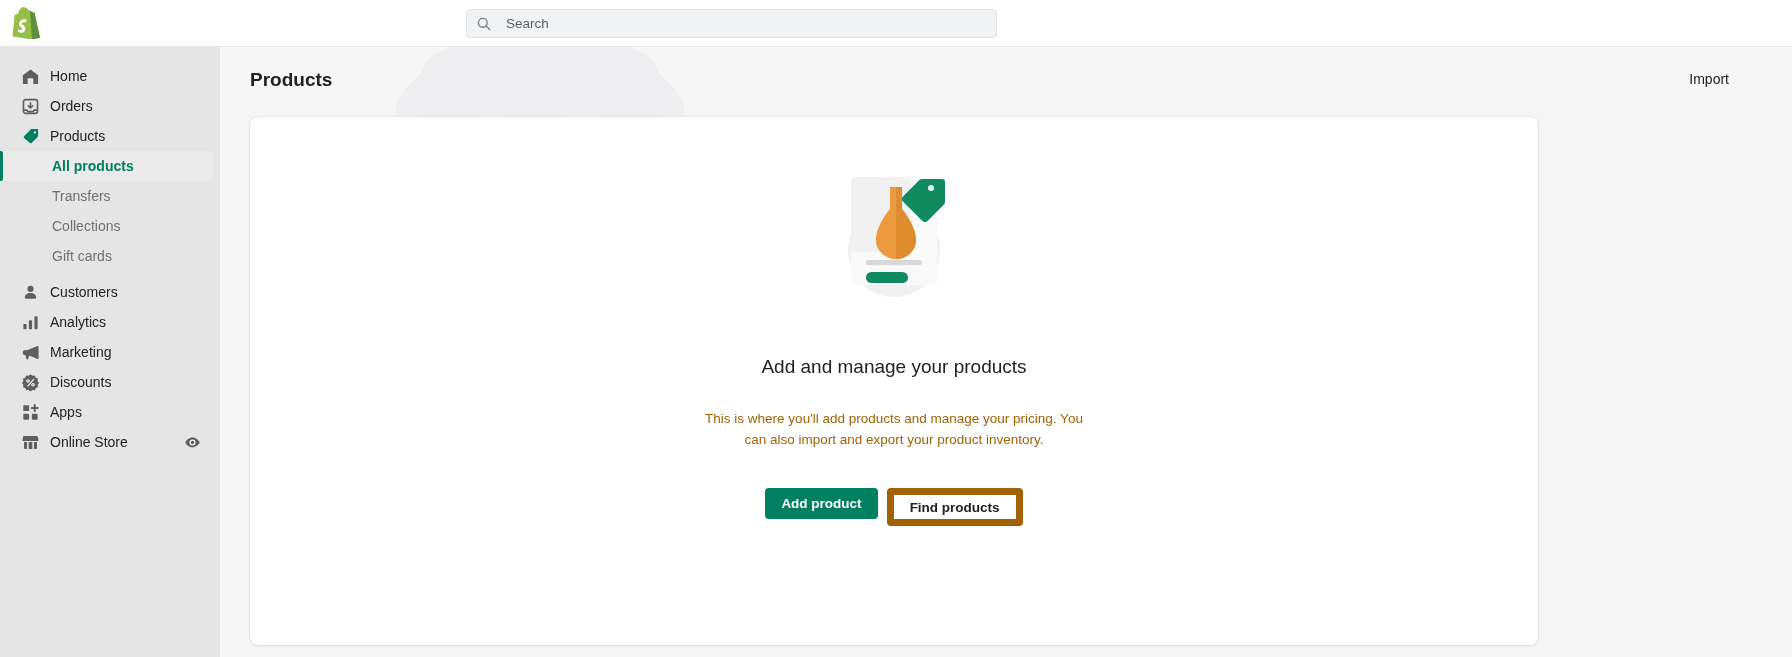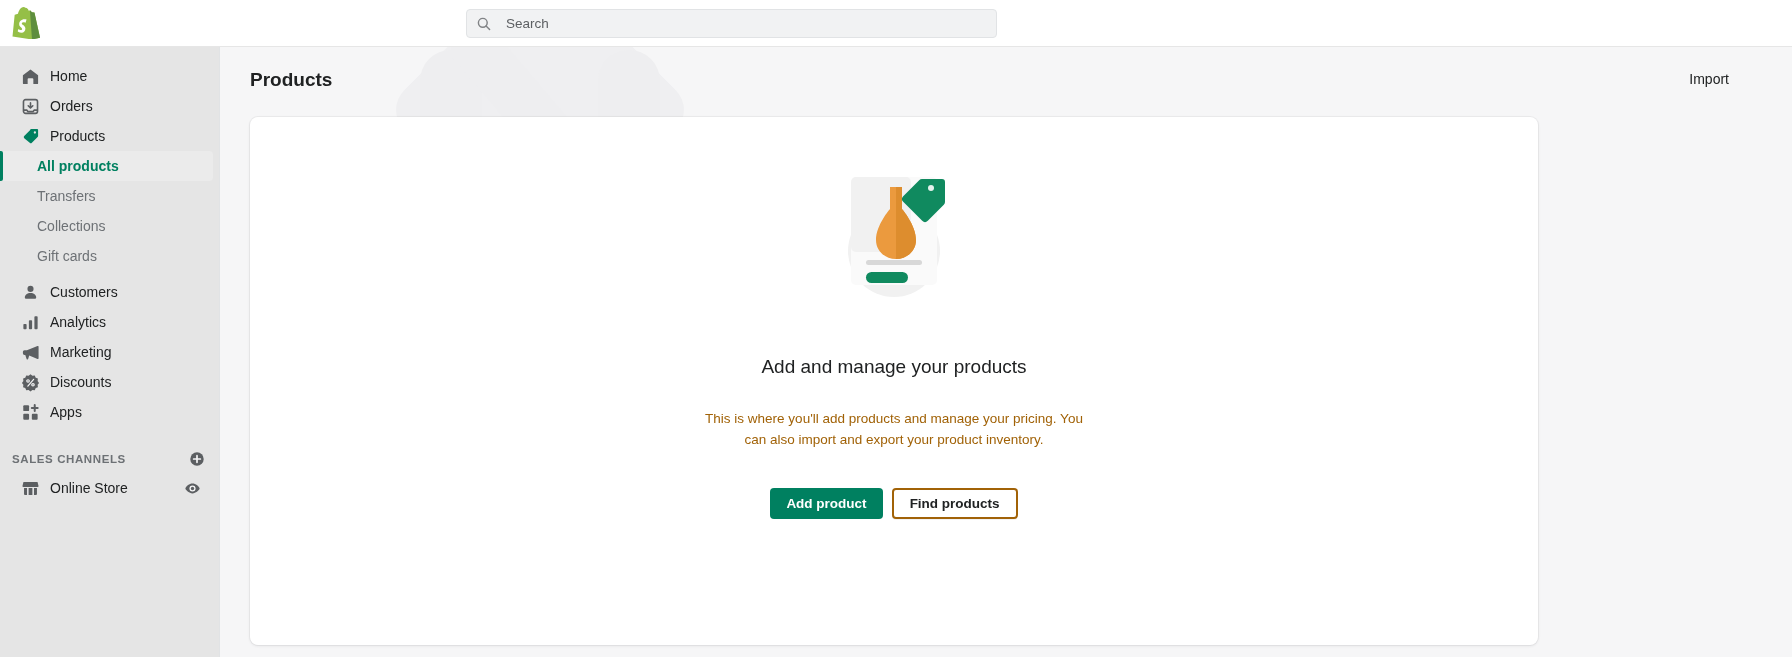--- a/index.html
+++ b/index.html
@@ -89,21 +89,21 @@
     display: flex; align-items: center; justify-content: center;
     margin-right: 10px;
   }
   .nav-item .lbl { line-height: 1; }
   .nav-gap { height: 6px; }
 
   .sub-item {
     display: flex; align-items: center;
     height: 30px;
     margin: 0 6px 0 0;
-    padding-left: 37px;
+    padding-left: 52px;
     border-radius: 0 4px 4px 0;
     cursor: pointer;
     font-size: 14px;
     color: #6d7175;
   }
   .sub-item.active {
     background: #ebebeb;
     color: #008060;
     font-weight: 600;
     position: relative;
@@ -195,21 +195,21 @@
     font-size: 13.5px;
     font-weight: 600;
     display: flex; align-items: center; justify-content: center;
     cursor: pointer;
     border: none;
     font-family: "Liberation Sans", sans-serif;
   }
   .btn-primary { background: #008060; color: #ffffff; }
   .btn-secondary {
     background: #ffffff; color: #202223;
-    border: 2px solid #a16207;
+    border: 7px solid #a16207;
     box-shadow: 0 1px 0 rgba(0,0,0,.05);
   }
 </style>
 </head>
 <body>
 
 <div id="app">
 
   <div class="watermark">
     <svg viewBox="0 0 520 420" width="520" height="420">
@@ -334,29 +334,20 @@
         <svg viewBox="0 0 20 20" width="19" height="19" fill="#5c5f62">
           <rect x="2.4" y="2.4" width="6.1" height="6.1" rx="1"></rect>
           <rect x="2.4" y="11.4" width="6.1" height="6.1" rx="1"></rect>
           <rect x="11.4" y="11.4" width="6.1" height="6.1" rx="1"></rect>
           <path d="M14.45 2.2v6.2M11.35 5.3h6.2" stroke="#5c5f62" stroke-width="2.1" stroke-linecap="round"></path>
         </svg>
       </span>
       <span class="lbl">Apps</span>
     </div>
 
-    <div class="section-head">
-      <span class="sh-label">SALES CHANNELS</span>
-      <span class="plus-btn">
-        <svg viewBox="0 0 20 20" width="16" height="16" fill="#5c5f62">
-          <circle cx="10" cy="10" r="8.4"></circle>
-          <path d="M10 5.8v8.4M5.8 10h8.4" stroke="#f6f6f7" stroke-width="2.1" stroke-linecap="round"></path>
-        </svg>
-      </span>
-    </div>
 
     <div class="nav-item">
       <span class="ico">
         <svg viewBox="0 0 20 20" width="19" height="19" fill="#5c5f62">
           <path d="M2.6 3.2h14.8L18.4 7a1 1 0 0 1-.95 1.3H2.55A1 1 0 0 1 1.6 7l1-3.8z"></path>
           <path d="M3.2 9.4v6.4a1 1 0 0 0 1 1h11.6a1 1 0 0 0 1-1V9.4H3.2z"></path>
           <path d="M7.2 9.4v7.4M12.8 9.4v7.4" stroke="#f6f6f7" stroke-width="1.5"></path>
         </svg>
       </span>
       <span class="lbl">Online Store</span>

